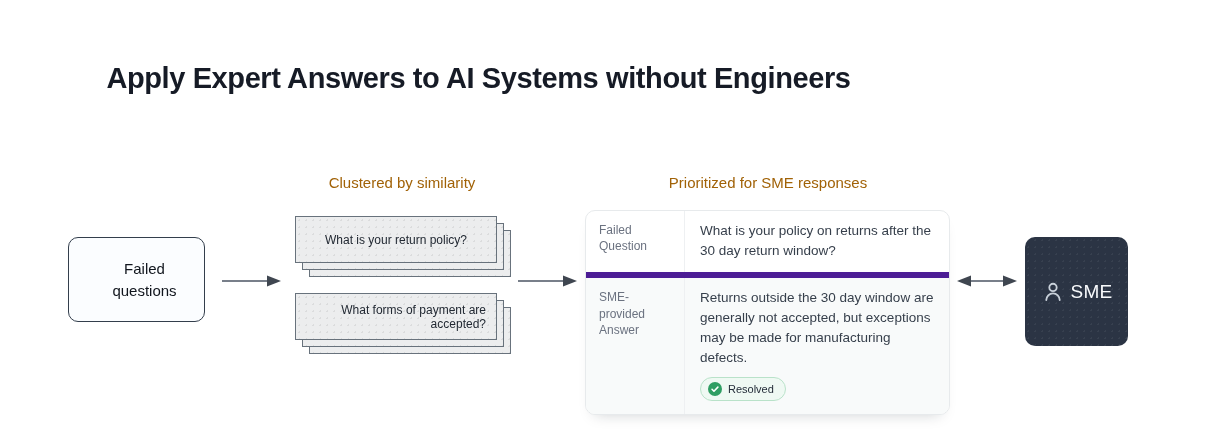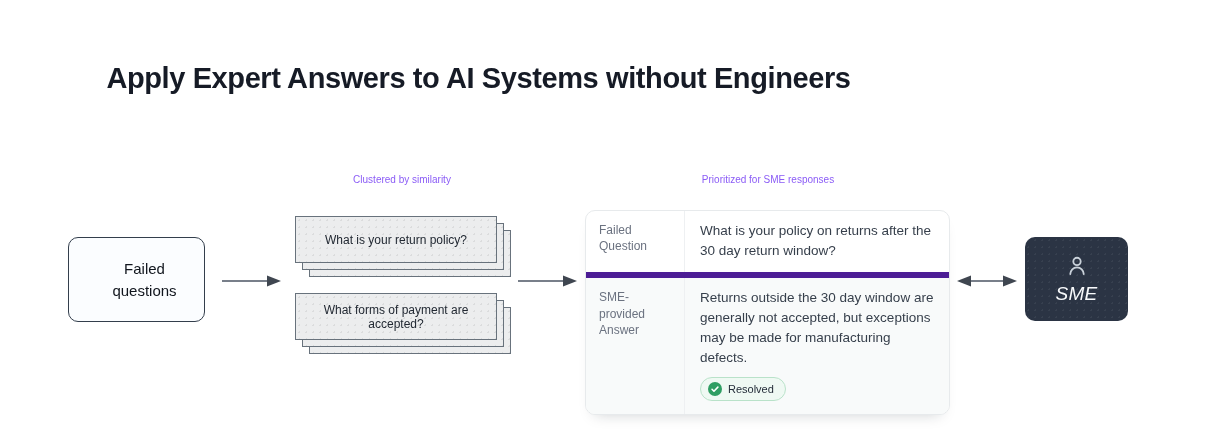--- a/index.html
+++ b/index.html
@@ -15,21 +15,21 @@
 
   .title {
     position: absolute; top: 62px; left: 0; width: 957px;
     text-align: center;
     font-size: 29px; font-weight: 700; color: #161b26;
     letter-spacing: -0.4px;
   }
 
   .section-heading {
     position: absolute; top: 174px;
-    font-size: 10px; color: #8b5cf6;
+    font-size: 15px; color: #a16207;
     text-align: center;
   }
   .heading-clusters { left: 252px; width: 300px; }
   .heading-table    { left: 618px; width: 300px; }
 
   
   .failed-box {
     position: absolute; left: 68px; top: 237px; width: 137px; height: 85px;
     background: #fbfdff;
     border: 1.5px solid #333e4c; border-radius: 10px;
@@ -55,21 +55,21 @@
     background-color: #ecedee;
     background-image: radial-gradient(rgba(0,0,0,0.07) 1px, transparent 1px);
     background-size: 7px 7px;
     border: 1px solid #68727c;
   }
   .layer.back { left: 14px; top: 14px; }
   .layer.mid  { left: 7px;  top: 7px;  }
   .layer.front {
     left: 0; top: 0; z-index: 2;
     display: flex; align-items: center; justify-content: center;
-    padding: 0 10px; text-align: center;
+    padding: 0 10px; text-align: right;
     font-size: 12px; color: #222933;
   }
 
   
   .table-card {
     position: absolute; left: 585px; top: 210px; width: 365px;
     background: #ffffff;
     border: 1px solid #e7eaec; border-radius: 10px;
     box-shadow: 0 8px 14px -10px rgba(20,30,40,0.25);
     overflow: hidden;
@@ -89,28 +89,27 @@
   .badge {
     display: inline-flex; align-items: center; gap: 6px;
     margin-top: 10px; padding: 4px 11px 4px 7px;
     background: #eff9f3; border: 1px solid #b9e2c9; border-radius: 999px;
     font-size: 11px; color: #242d39; line-height: 1;
   }
   .badge svg { display: block; }
 
   
   .sme-box {
-    position: absolute; left: 1025px; top: 237px; width: 103px; height: 84px;
+    position: absolute; left: 1025px; top: 237px; width: 103px; height: 109px;
     background-color: #2b3444;
     background-image: radial-gradient(rgba(255,255,255,0.06) 1px, transparent 1px);
     background-size: 7px 7px;
     border-radius: 10px;
-    display: flex; flex-direction: column; align-items: center; justify-content: center;
+    display: flex; flex-direction: row; align-items: center; justify-content: center;
     gap: 4px;
-    font-style: italic;
   }
   .sme-label { color: #f8fafc; font-size: 19px; font-weight: 500; letter-spacing: 0.3px; }
   .person-icon svg { display: block; }
 </style>
 </head>
 <body>
 
 <div class="canvas">
 
   <div class="title">Apply Expert Answers to AI Systems without Engineers</div>

